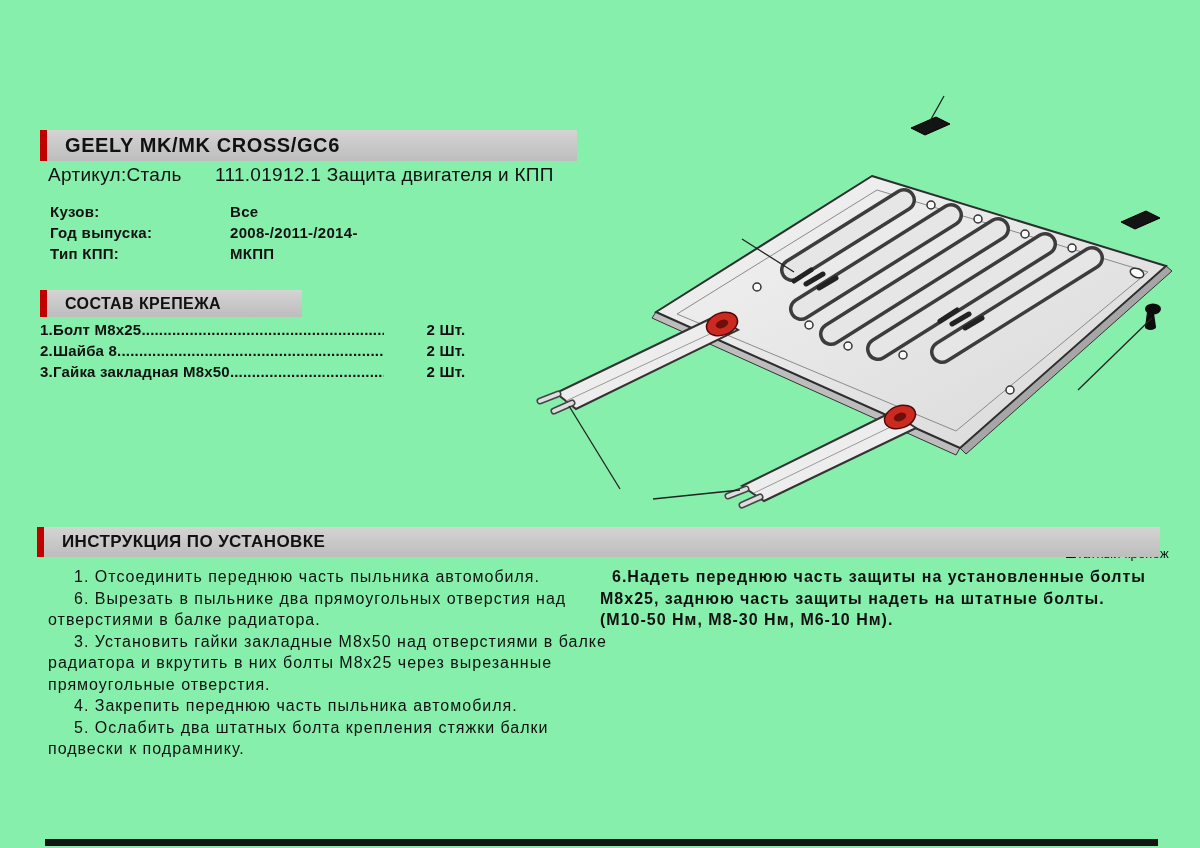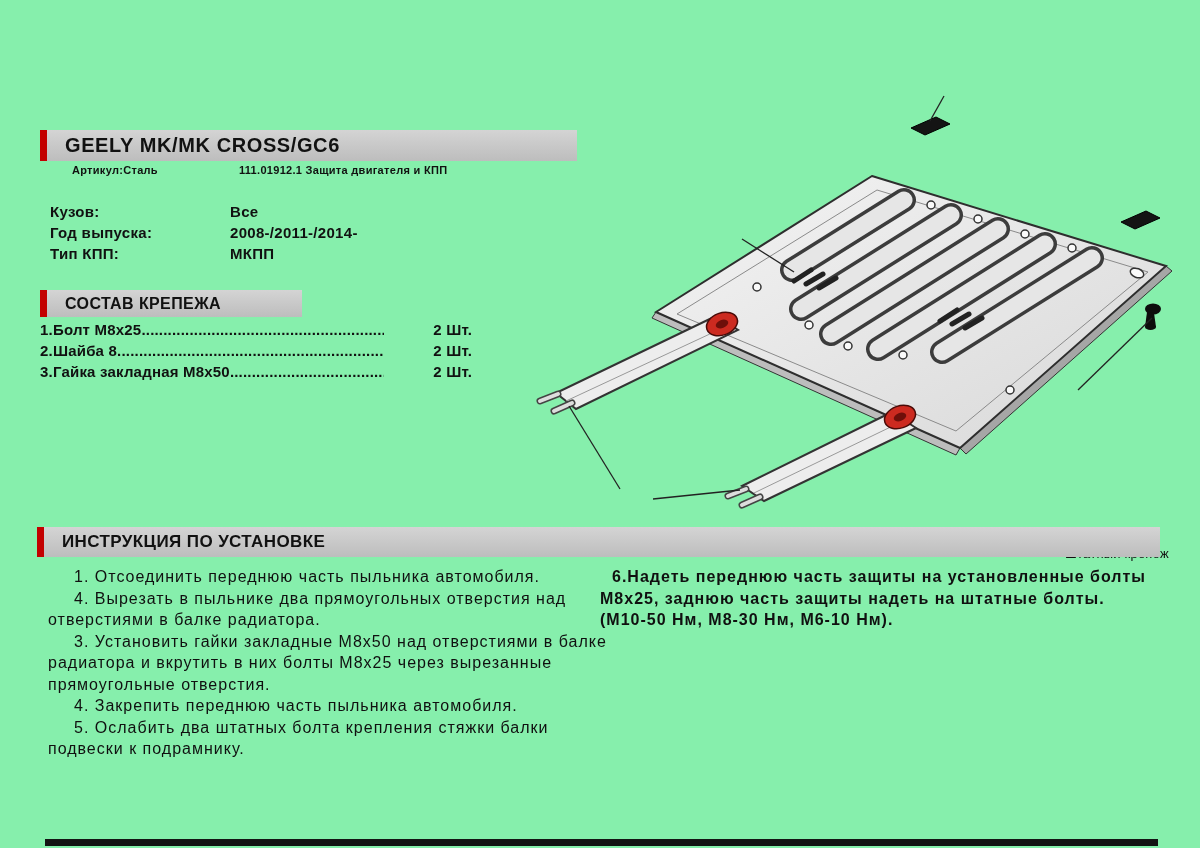--- a/index.html
+++ b/index.html
@@ -9,35 +9,35 @@
   }
   .bar {
     position:absolute; background:linear-gradient(180deg,#d4d4d4 0%,#bdbdbd 100%);
   }
   .bar .accent { position:absolute; left:0; top:0; bottom:0; width:7px; background:#c30000; }
   .bar .bar-text { position:absolute; left:25px; top:0; bottom:0; display:flex; align-items:center; font-weight:bold; letter-spacing:0.4px; }
 
   .title-bar { left:40px; top:130px; width:537px; height:31px; }
   .title-bar .bar-text { font-size:20px; letter-spacing:0.6px; }
 
-  .article-row { position:absolute; left:48px; top:164px; display:flex; font-size:11px; font-weight:bold; letter-spacing:0.3px;margin-left:24px; }
+  .article-row { position:absolute; left:48px; top:164px; display:flex; font-size:19px; font-weight:normal; letter-spacing:0.3px; }
   .article-row .article-label { width:167px; }
 
   .specs { position:absolute; left:50px; top:203px; font-size:15px; font-weight:bold; letter-spacing:0.3px; }
   .spec-row { display:flex; height:21px; align-items:flex-start; }
   .spec-row .spec-label { width:180px; }
 
   .hw-bar { left:40px; top:290px; width:262px; height:27px; }
   .hw-bar .bar-text { font-size:16px; }
 
   .hw-list { position:absolute; left:40px; top:321px; width:432px; font-size:15px; font-weight:bold; letter-spacing:0.2px; }
   .hw-row { display:flex; height:21px; align-items:baseline; }
   .hw-name { white-space:nowrap; }
   .hw-dots { flex:1; overflow:hidden; white-space:nowrap; }
-  .hw-qty { width:52px; text-align:right;margin-left:36px; }
+  .hw-qty { width:52px; text-align:center;margin-left:36px; }
 
   .diagram { position:absolute; left:520px; top:55px; width:680px; height:465px; }
   .diagram svg { position:absolute; left:0; top:0; }
   .dlabel { position:absolute; font-size:13px; letter-spacing:0.2px; white-space:nowrap; color:#111; }
   .dlabel-stock  { left:545px; top:491px; }
 
   .instr-bar { left:37px; top:527px; width:1123px; height:30px; }
   .instr-bar .bar-text { font-size:17px; }
 
   .instr-col { position:absolute; top:566px; font-size:16px; line-height:21.5px; letter-spacing:1px; color:#101010; }
@@ -196,21 +196,21 @@
     <div class="dlabel dlabel-stock">Штатный крепеж</div>
   </div>
 
   <div class="bar instr-bar">
     <div class="accent"></div>
     <div class="bar-text">ИНСТРУКЦИЯ ПО УСТАНОВКЕ</div>
   </div>
 
   <div class="instr-col instr-left">
     <p>1. Отсоединить переднюю часть пыльника автомобиля.</p>
-    <p>4. Вырезать в пыльнике два прямоугольных отверстия над отверстиями в балке радиатора.</p>
+    <p>6. Вырезать в пыльнике два прямоугольных отверстия над отверстиями в балке радиатора.</p>
     <p>3. Установить гайки закладные М8х50 над отверстиями в балке радиатора и вкрутить в них болты М8х25 через вырезанные прямоугольные отверстия.</p>
     <p>4. Закрепить переднюю часть пыльника автомобиля.</p>
     <p>5. Ослабить два штатных болта крепления стяжки балки подвески к подрамнику.</p>
   </div>
   <div class="instr-col instr-right">
     <p>6.Надеть переднюю часть защиты на установленные болты М8х25, заднюю часть защиты надеть на штатные болты.</p>
     <p class="no-indent">(М10-50 Нм, М8-30 Нм, М6-10 Нм).</p>
   </div>
 
   <div class="footer-rule"></div>

